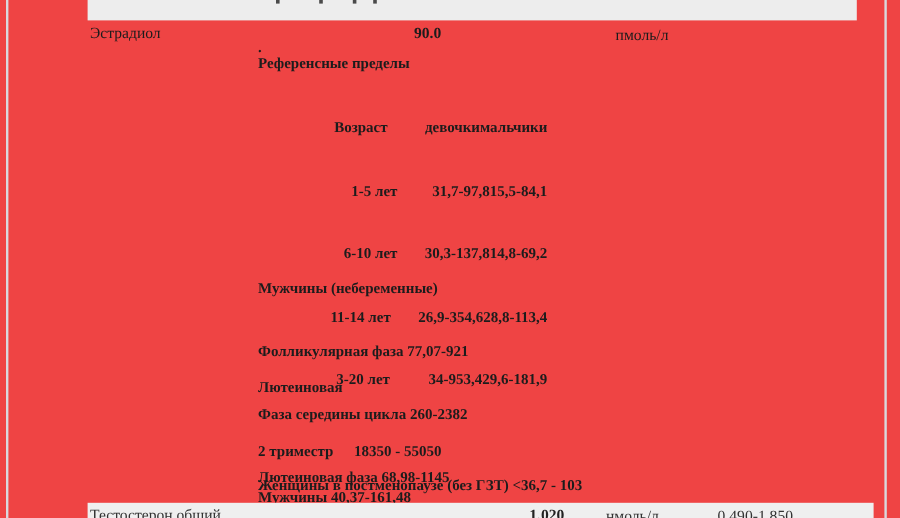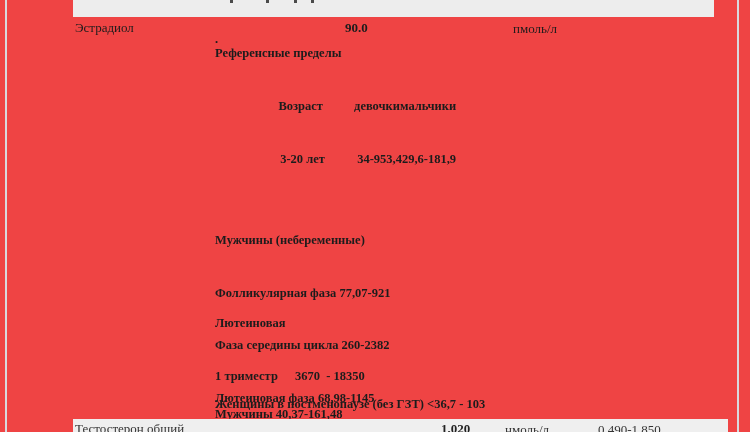--- a/index.html
+++ b/index.html
@@ -38,33 +38,35 @@
   <div class="abs t13" style="left:75px;top:20px;">Эстрадиол</div>
   <div class="abs t13 bold" style="left:345px;top:20px;">90.0</div>
   <div class="abs t13" style="left:513px;top:21px;text-align:right;">пмоль/л</div>
 
   <div class="refblock ref" style="top:31px;">.</div>
 
   <div class="refblock ref" style="top:45px;">Референсные пределы</div>
 
   <div class="refblock ref" style="top:63px;text-align:right;">
     <span class="line"><span class="c1">Возраст</span><span class="c2">девочки</span><span>мальчики</span></span>
+    <span class="line"><span class="c1">1-5 лет</span><span class="c2">31,7-97,8</span><span>15,5-84,1</span></span>
+    <span class="line"><span class="c1">6-10 лет</span><span class="c2">30,3-137,8</span><span>14,8-69,2</span></span>
+    <span class="line"><span class="c1">11-14 лет</span><span class="c2">26,9-354,6</span><span>28,8-113,4</span></span>
     <span class="line"><span class="c1">3-20 лет</span><span class="c2">34-953,4</span><span>29,6-181,9</span></span>
   </div>
 
   <div class="refblock ref" style="top:197px;">
     <span class="line">Мужчины (небеременные)</span>
     <span class="line">Фолликулярная фаза 77,07-921</span>
     <span class="line">Фаза середины цикла 260-2382</span>
     <span class="line">Лютеиновая фаза 68,98-1145</span>
   </div>
 
   <div class="refblock ref" style="top:280px;">
     <span class="line">Лютеиновая</span>
-    <span class="line"><span class="pl">1 триместр</span><span>3670  - 18350</span></span>
     <span class="line"><span class="pl">2 триместр</span><span>18350 - 55050</span></span>
     
   </div>
 
   <div class="refblock ref" style="top:361px;">
     <span class="line">Женщины в постменопаузе (без ГЗТ) &lt;36,7 - 103</span>
     
   </div>
 
   <div class="refblock ref" style="top:406px;">Мужчины 40,37-161,48</div>

